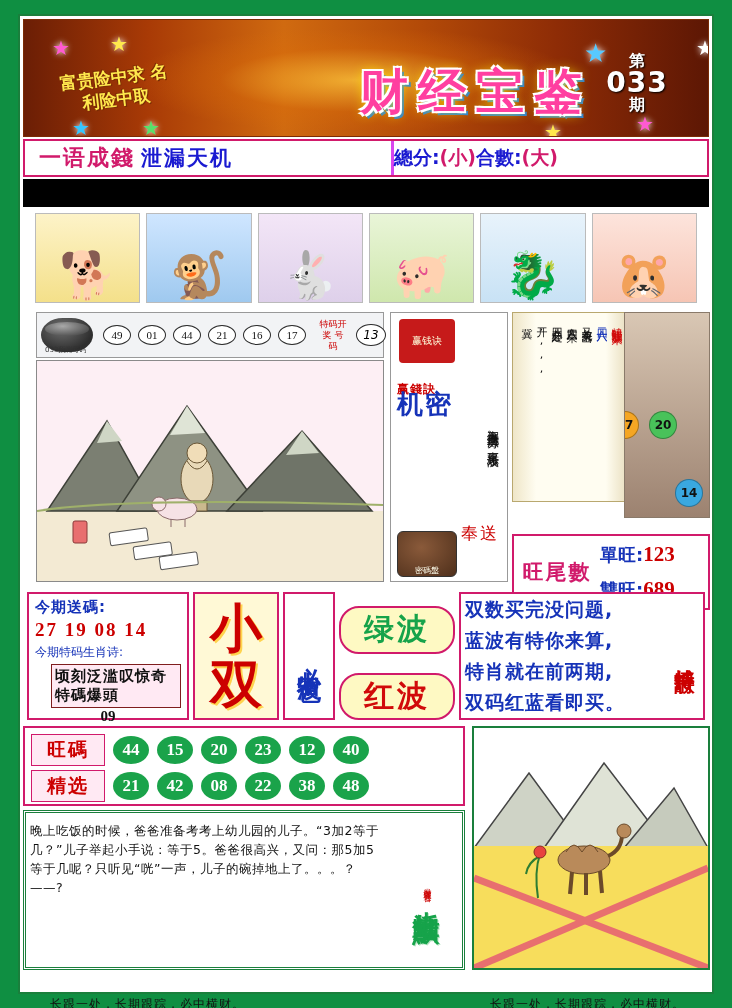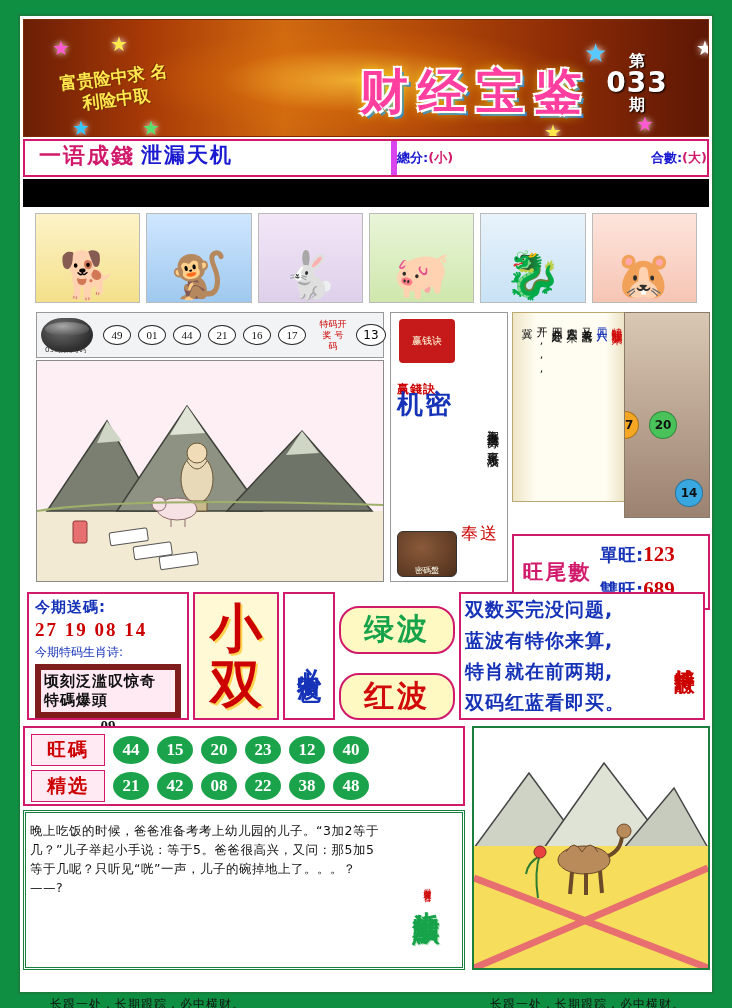--- a/index.html
+++ b/index.html
@@ -68,28 +68,28 @@
   .s7{left:48px;top:96px;color:#35c6ff;}
   .s8{left:520px;top:100px;color:#ffe94d;}
 
   
   .slogan-row{
     position:absolute;left:3px;top:123px;width:686px;height:38px;
     border:2px solid #d11a6b;box-sizing:border-box;background:#fff;
     display:flex;align-items:stretch;
   }
   .slogan-left{
-    flex:0 0 352px;display:flex;align-items:flex-start;gap:6px;padding-left:14px;
-    border-right:6px solid #d946ef;
+    flex:0 0 352px;display:flex;align-items:center;gap:6px;padding-left:14px;
+    border-right:3px solid #d946ef;
   }
   .slogan-left .k{font-size:22px;font-weight:bold;color:#d11a6b;letter-spacing:2px;}
   .slogan-left .v{font-size:21px;font-weight:bold;color:#1a1ad1;letter-spacing:2px;}
   .slogan-right{
-    flex:1;display:flex;align-items:center;justify-content:space-between;
-    font-size:13px;font-weight:bold;color:#1a1ad1;
+    flex:1;display:flex;align-items:center;justify-content:flex-start;
+    font-size:19px;font-weight:bold;color:#1a1ad1;
   }
   .slogan-right .hl{color:#d11a6b;}
 
   
   .black-bar{
     position:absolute;left:3px;top:163px;width:686px;height:28px;background:#000;
   }
 
   
   .animals{
@@ -131,21 +131,21 @@
     width:26px;height:18px;border-radius:50%;
     background:#ffffff;border:1px solid #2a2a2a;
     font-size:11px;color:#111;display:flex;align-items:center;justify-content:center;
     font-family:"Liberation Serif",serif;
   }
   .numstrip .tema{
     font-size:9px;color:#c00;line-height:11px;text-align:center;width:28px;margin-left:6px;
   }
   .ball-last{
     width:28px;height:20px;border-radius:50%;background:#fff;border:1px solid #2a2a2a;
-    font-size:12px;display:flex;align-items:center;justify-content:center;margin-left:2px;
+    font-size:12px;display:flex;align-items:center;justify-content:center;margin-left:2px;font-style:italic;
   }
 
   
   .mainpic{
     position:absolute;left:16px;top:344px;width:348px;height:222px;
     border:1px solid #8a8a8a;box-sizing:border-box;overflow:hidden;
     background:linear-gradient(#fde9ef 0%,#f7d9e4 55%,#efe7c9 100%);
   }
   .mainpic svg{display:block;}
 
@@ -234,22 +234,22 @@
     display:flex;gap:4px;padding:4px;box-sizing:border-box;
   }
   .b-sendma{
     flex:0 0 162px;border:2px solid #d11a6b;box-sizing:border-box;background:#fff;
     padding:4px 6px;
   }
   .b-sendma .t1{font-size:15px;font-weight:bold;color:#1633b8;letter-spacing:1px;}
   .b-sendma .nums{font-size:19px;font-weight:bold;color:#c00;letter-spacing:2px;margin-top:2px;font-family:"Liberation Serif",serif;}
   .b-sendma .t2{font-size:12px;color:#1633b8;margin-top:3px;}
   .b-sendma .poem{
-    margin-top:3px;background:#ffe9f3;border:6px solid #7f1d1d;padding:2px 3px;
-    font-size:15px;font-weight:bold;color:#111;line-height:19px;letter-spacing:1px;
+    margin-top:3px;background:#ffe9f3;border:1px solid #7f1d1d;padding:2px 3px;
+    font-size:15px;font-weight:bold;color:#111;line-height:19px;letter-spacing:1px;margin-left:16px;
   }
   .b-sendma .code{
     text-align:center;font-size:15px;font-weight:bold;color:#111;
     font-family:"Liberation Serif",serif;
   }
 
   .b-xiaoshuang{
     flex:0 0 86px;border:2px solid #d11a6b;box-sizing:border-box;background:#fff9d6;
     display:flex;flex-direction:column;align-items:center;justify-content:center;
   }

